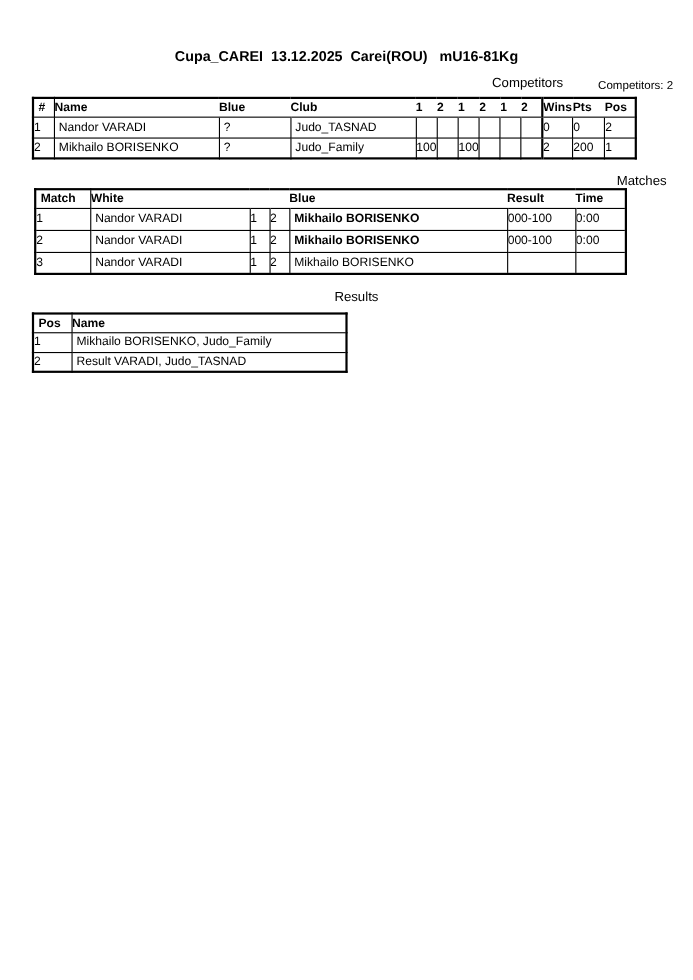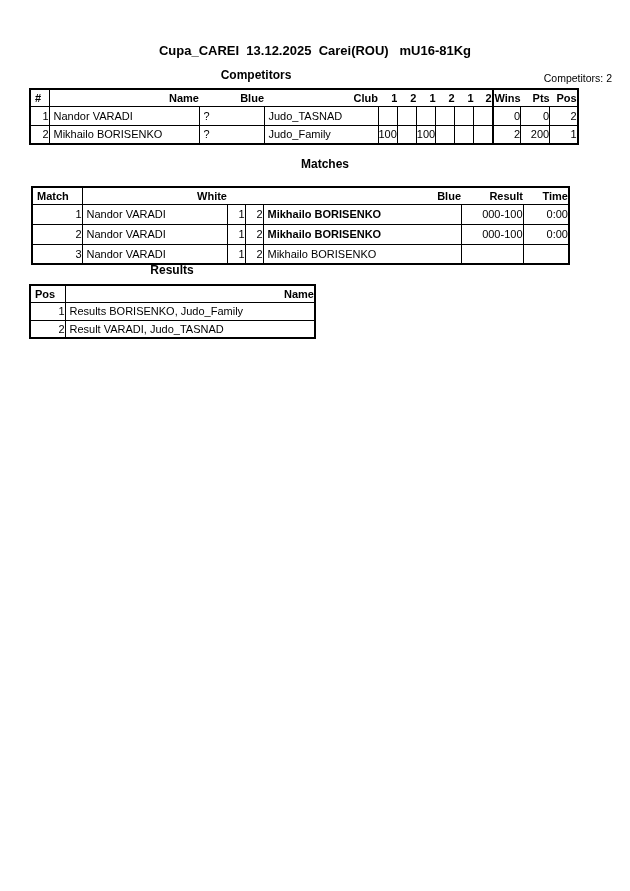--- a/index.html
+++ b/index.html
@@ -12,58 +12,58 @@
     overflow: hidden;
   }
   .page-title {
     position: absolute; top: 43px; left: 0; width: 630px;
     text-align: center;
     font-size: 13px; font-weight: bold;
     white-space: pre;
   }
   .sec-heading {
     position: absolute;
-    font-size: 12px; font-weight: bold;
-    text-align: center;
+    font-size: 12px; font-weight: normal;
+    text-align: right;
   }
   .heading-competitors { top: 68px; left: 0; width: 512px; }
   .heading-matches     { top: 157px; left: 0; width: 606px; padding-left: 44px; }
   .heading-results     { top: 263px; left: 0; width: 344px; }
   .competitors-count {
     position: absolute; top: 72px; right: 18px;
     font-size: 10.5px;
   }
   table {
     position: absolute;
     border-collapse: collapse;
     table-layout: fixed;
     background: #fff;
     border: 2px solid #000;
   }
   .tbl-competitors { left: 29px; top: 88px; }
-  .tbl-matches     { left: 31px; top: 186px; }
+  .tbl-matches     { left: 31px; top: 171px; }
   .tbl-results     { left: 29px; top: 284px; }
   td, th {
     font-size: 11px;
     padding: 0;
     white-space: nowrap;
     overflow: hidden;
     border: 1px solid #000;
     font-weight: normal;
     vertical-align: middle;
   }
   th { font-weight: bold; border-left: none; border-right: none; }
   th.sep-r { border-right: 1px solid #000; }
   .thick-l { border-left: 2px solid #000 !important; }
   tr.hdr  { height: 17px; }
   tr.row  { height: 19px; }
   .tbl-matches tr.row { height: 20px; }
   .tbl-results tr.row { height: 18px; }
   .l { text-align: left; padding-left: 4px; padding-right: 2px; }
-  .c { text-align: right; }
+  .c { text-align: left; }
   .b { font-weight: bold; }
 </style>
 </head>
 <body>
 
 <div class="page-title">Cupa_CAREI  13.12.2025  Carei(ROU)   mU16-81Kg</div>
 
 <div class="sec-heading heading-competitors">Competitors</div>
 <div class="competitors-count">Competitors: 2</div>
 
@@ -197,20 +197,20 @@
   </colgroup>
   <thead>
     <tr class="hdr">
       <th class="l sep-r">Pos</th>
       <th class="c">Name</th>
     </tr>
   </thead>
   <tbody>
     <tr class="row">
       <td class="c">1</td>
-      <td class="l">Results BORISENKO, Judo_Family</td>
+      <td class="l">Mikhailo BORISENKO, Judo_Family</td>
     </tr>
     <tr class="row">
       <td class="c">2</td>
       <td class="l">Result VARADI, Judo_TASNAD</td>
     </tr>
   </tbody>
 </table>
 
 </body></html>

